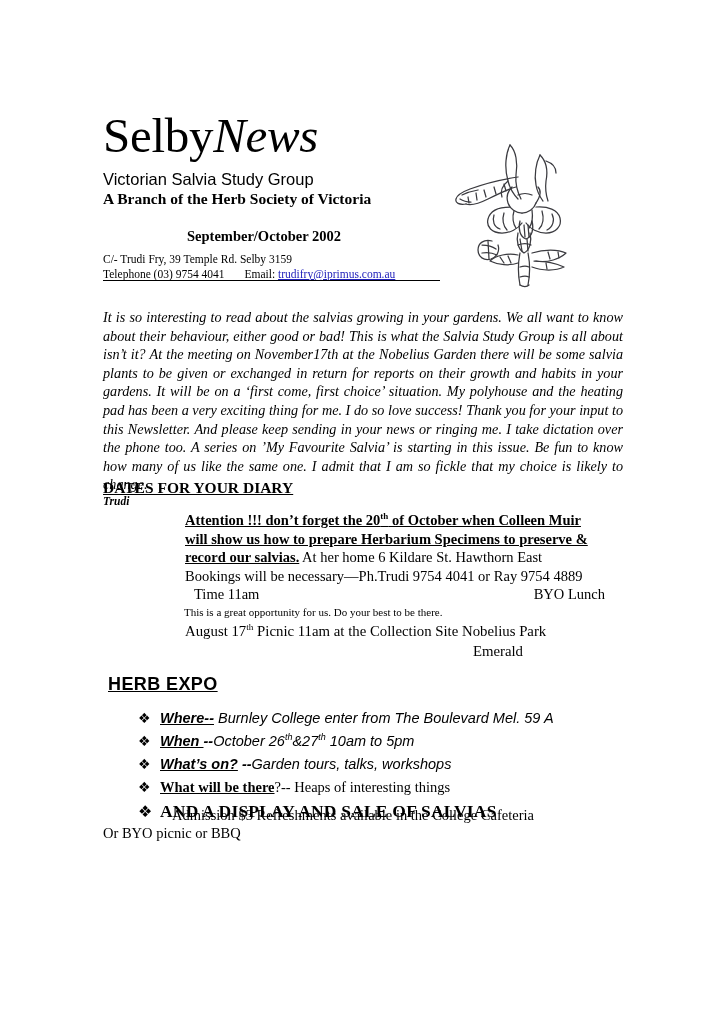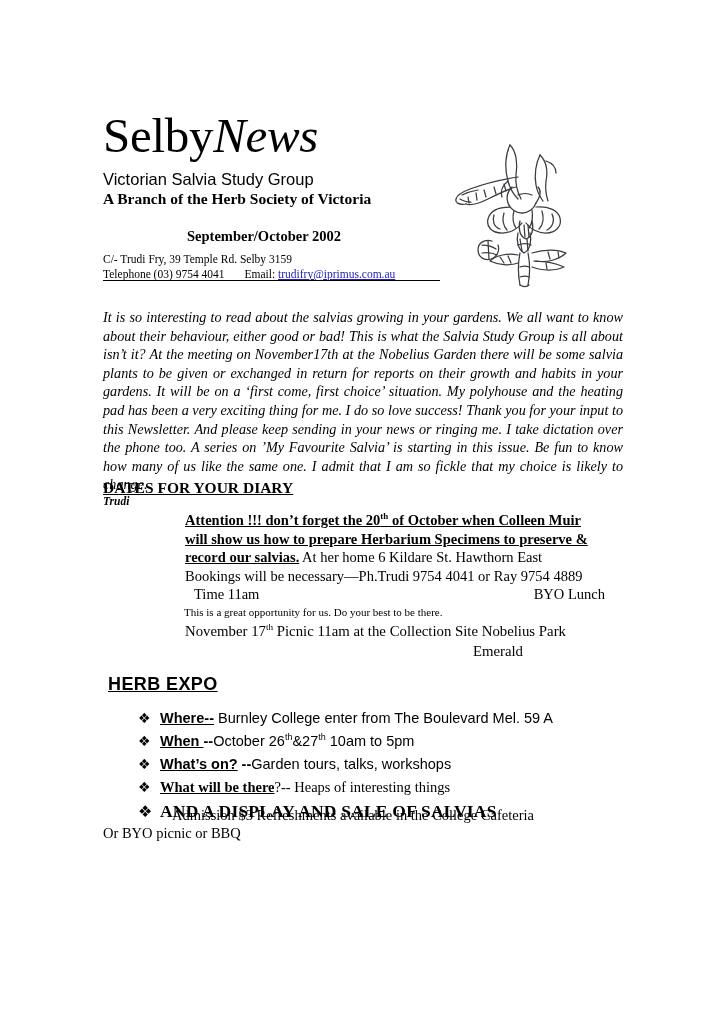--- a/index.html
+++ b/index.html
@@ -239,20 +239,21 @@
     left: 0;
     top: 0;
     font-family: "DejaVu Sans", sans-serif;
     font-size: 14px;
     line-height: 21px;
   }
   .expo-line-sans {
     font-family: "Liberation Sans", "DejaVu Sans", sans-serif;
     font-size: 14.5px;
     line-height: 21px;
+    font-style: italic;
   }
   .expo-line-serif {
     font-family: "Liberation Serif", "DejaVu Serif", serif;
     font-size: 14.5px;
     line-height: 21px;
   }
   .key-sans {
     font-family: "Liberation Sans", "DejaVu Sans", sans-serif;
     font-weight: bold;
     text-decoration: underline;
@@ -395,21 +396,21 @@
     <div class="attention-text"><span class="hl"><span>Attention !!!  don’t forget the 20</span><sup>th</sup><span> of October when Colleen Muir will show us how to prepare Herbarium Specimens to preserve &amp; record our salvias.</span></span><span class="plain"> At her home 6 Kildare St. Hawthorn East</span></div>
     <div class="booking-line">Bookings will be necessary—Ph.Trudi 9754 4041 or Ray 9754 4889</div>
     <div class="time-row">
       <span class="time-left">Time 11am</span>
       <span class="time-right">BYO Lunch</span>
     </div>
     <div class="opportunity-line">This is a great opportunity for us. Do your best to be there.</div>
   </div>
 
   <div class="picnic-block">
-    <div class="picnic-line r1"><span>November 17</span><sup>th</sup><span>  Picnic 11am at the Collection Site  Nobelius Park</span></div>
+    <div class="picnic-line r1"><span>August 17</span><sup>th</sup><span>  Picnic 11am at the Collection Site  Nobelius Park</span></div>
     <div class="picnic-line r3">Emerald</div>
   </div>
 
   <div class="herb-expo">HERB EXPO</div>
 
   <div class="expo-list">
 
     <div class="expo-item">
       <span class="expo-bullet">❖</span>
       <span class="expo-line-sans"><span class="key-sans">Where--</span><span> Burnley College enter from The Boulevard Mel. 59 A</span></span>

